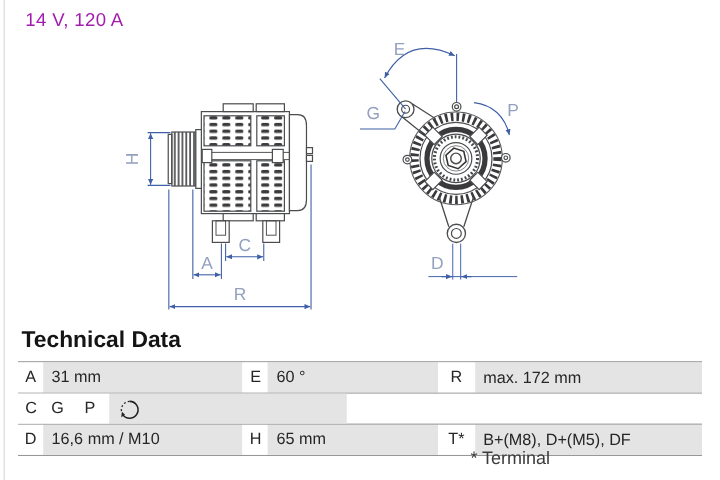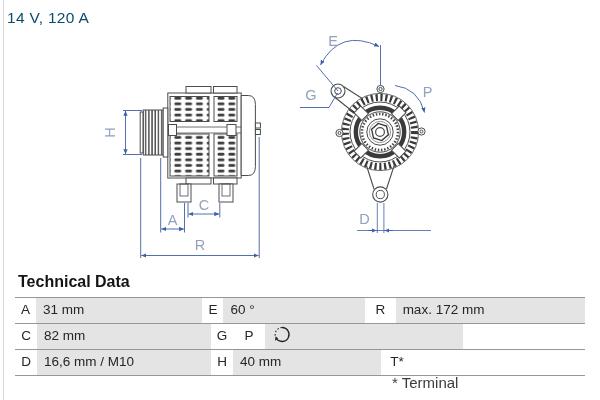--- a/index.html
+++ b/index.html
@@ -1,33 +1,33 @@
 <!DOCTYPE html>
 <html><head>
 <meta charset="utf-8">
 <style>
   html,body{margin:0;padding:0;}
   body{font-family:"Liberation Sans", sans-serif;}
   #page{position:relative;width:600px;height:400px;background:#ffffff;overflow:hidden;}
   #left-border{position:absolute;left:3px;top:0;width:1px;height:400px;background:#d9d9d9;}
-  #title{position:absolute;left:7px;top:9px;font-size:15.5px;color:#0c4a6e;letter-spacing:0.3px;}
+  #title{position:absolute;left:21px;top:9px;font-size:15.5px;color:#a21caf;letter-spacing:0.3px;}
   svg text.dimlabel{font-family:"Liberation Sans", sans-serif;font-size:14.5px;fill:#94a0bf;}
   #side-svg{position:absolute;left:95px;top:60px;}
   #front-svg{position:absolute;left:298px;top:20px;}
   #tech{position:absolute;left:15px;top:273px;width:570px;}
-  #tech-heading{font-size:16px;font-weight:bold;color:#141414;margin:0 0 6px 3px;}
+  #tech-heading{font-size:19px;font-weight:bold;color:#141414;margin:0 0 6px 3px;}
   #tech-table{border-bottom:1px solid #979797;}
   .trow{display:flex;height:25px;border-top:1px solid #979797;font-size:13.5px;color:#262626;}
   .trow > div{box-sizing:border-box;line-height:24px;white-space:nowrap;overflow:hidden;}
   .lc{width:22px;text-align:center;background:#ffffff;}
   .lc3{width:32px;text-align:center;background:#ffffff;}
   .vc{background:#e4e4e4;padding-left:7px;}
   .vc1{width:174px;}
   .vc2{width:148px;}
-  .vc3{width:198px;display:flex;}
+  .vc3{width:198px;display:flex;align-items:center;}
   .vc3 span{display:inline-block;}
   #footnote{position:absolute;left:392px;top:374px;font-size:15px;color:#3c3c3c;}
 </style>
 </head>
 <body>
 
 <div id="page">
   <div id="left-border"></div>
 
   <div id="title">14 V, 120 A</div>
@@ -170,38 +170,40 @@
         <div class="lc">E</div>
         <div class="vc vc2">60 °</div>
         <div class="lc3">R</div>
         <div class="vc vc3">
             <span>max. 172 mm</span>
           </div>
       </div>
 
       <div class="trow">
         <div class="lc">C</div>
-        <div class="vc vc1">82 mm</div>
         <div class="lc">G</div>
         <div class="lc3">P</div>
         <div class="vc vc3">
           <svg width="21" height="19" viewBox="0 0 21 19" style="margin-top:1px;">
             <path d="M10,2.5 A7,7 0 1 1 4.3,13.5" fill="none" stroke="#222222" stroke-width="1.3"></path>
             <path d="M10,2.5 A7,7 0 0 0 3.3,11" fill="none" stroke="#222222" stroke-width="1.1" stroke-dasharray="1.6 1.8"></path>
             <polygon points="3.0,15.8 6.2,13.6 3.6,11.2" fill="#222222"></polygon>
           </svg>
           <span></span>
         </div>
       </div>
 
       <div class="trow">
         <div class="lc">D</div>
         <div class="vc vc1">16,6 mm / M10</div>
         <div class="lc">H</div>
-        <div class="vc vc2">40 mm</div>
+        <div class="vc vc2">65 mm</div>
         <div class="lc3">T*</div>
+        <div class="vc vc3">
+            <span>B+(M8), D+(M5), DF</span>
+          </div>
       </div>
 
     </div>
   </div>
 
   <div id="footnote">* Terminal</div>
 </div>
 
 </body></html>

